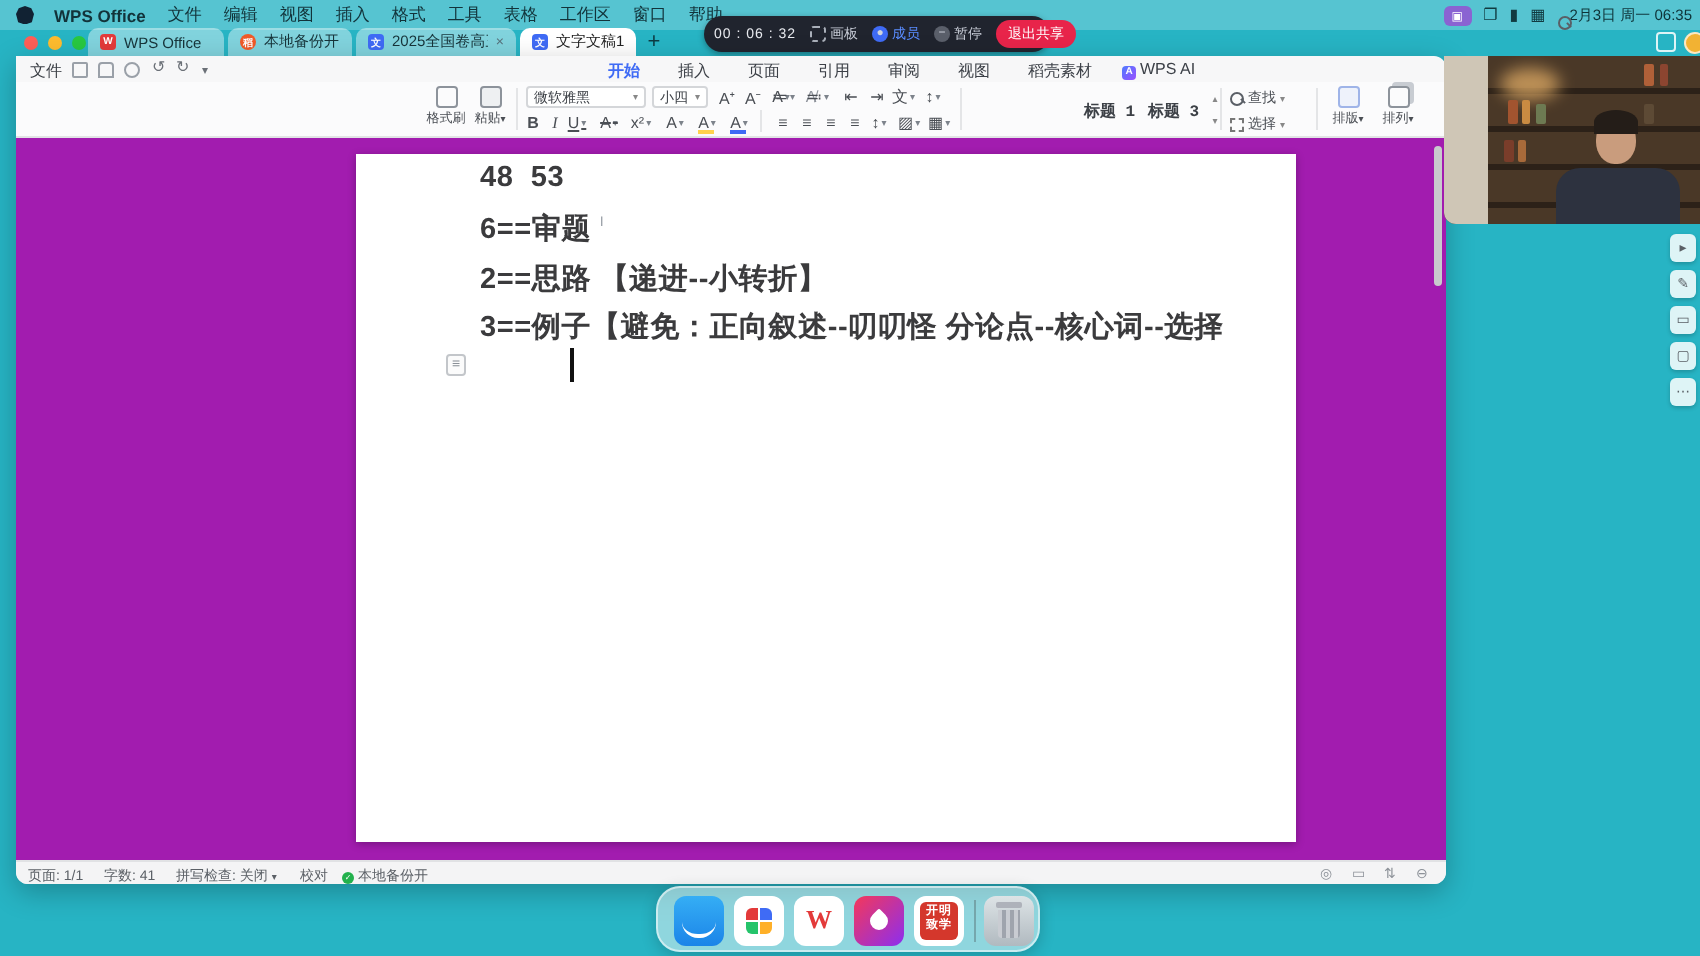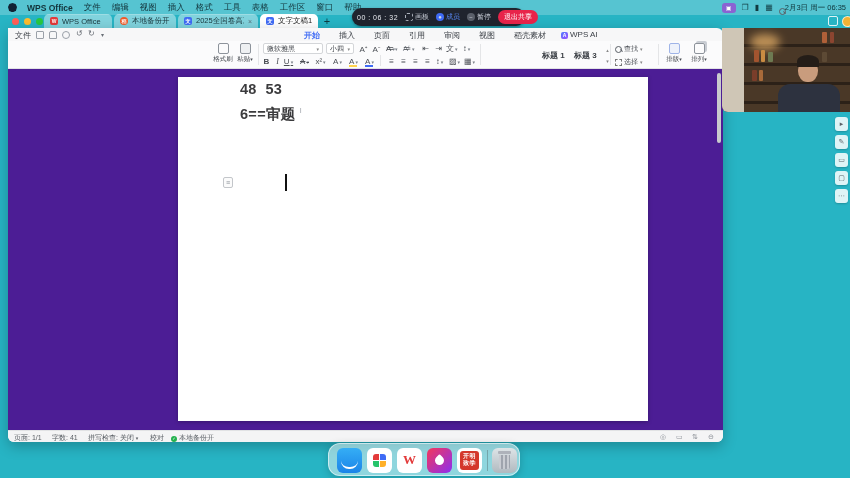--- a/index.html
+++ b/index.html
@@ -66,30 +66,30 @@
   .stack { position:absolute; top:2px; width:20px; text-align:center; font-size:6.5px; color:#4a4e54; }
   .stack .big { width:11px; height:11px; margin:0 auto 1px; border:1px solid #8d939b; border-radius:2px; }
   .fbox { position:absolute; height:11px; border:1px solid #d4d6d9; border-radius:2px; background:#fff;
           font-size:7px; color:#3e4248; display:flex; align-items:center; justify-content:space-between; padding:0 3px; }
   .tool { position:absolute; height:11px; min-width:11px; font-size:8px; color:#4a4e54; display:flex;
           align-items:center; justify-content:center; gap:1px; }
   .tool .dd { font-size:5px; color:#7d838b; }
   .ubar { position:absolute; width:8px; height:2px; bottom:0; }
   .stylebox { position:absolute; border:1px solid #d8dadd; background:#fff; border-radius:2px;
               display:flex; align-items:center; justify-content:center; font-size:7.5px; color:#3c4046; }
-  .stylelbl { position:absolute; font-size:8px; color:#3c4046; font-weight:bold; }
+  .stylelbl { position:absolute; font-size:8px; color:#3c4046; font-weight:bold;font-family:Liberation Mono, monospace; }
   .lens { position:relative; width:7px; height:7px; }
   .lens::before { content:""; position:absolute; left:0; top:0; width:5px; height:5px;
                   border:1px solid #5a5f66; border-radius:50%; }
   .lens::after { content:""; position:absolute; left:4.5px; top:4.5px; width:3px; height:1px;
                  background:#5a5f66; transform:rotate(45deg); }
   .sidegrp { position:absolute; font-size:7px; color:#4a4e54; display:flex; align-items:center; gap:2px; }
 
   
-  .canvas { position:absolute; left:0; top:41px; width:715px; height:361px; background:#4c1d95;padding-left:25px; }
+  .canvas { position:absolute; left:0; top:41px; width:715px; height:361px; background:#a21caf;padding-left:25px; }
   .page { position:absolute; left:170px; top:8px; width:470px; height:344px; background:#fff;
           box-shadow:0 1px 4px rgba(0,0,0,0.28); }
   .docline { position:absolute; left:62px; font-size:14.5px; font-weight:600; color:#3b3b3d;
              white-space:pre; letter-spacing:0.3px; }
   .revmark { font-size:7px; color:#9aa0a8; vertical-align:super; font-weight:400; }
   .caret { position:absolute; left:107px; top:97px; width:1.5px; height:17px; background:#111; }
   .parabtn { position:absolute; left:45px; top:100px; width:10px; height:11px; border:1px solid #c3c6ca;
              border-radius:2px; color:#8a9097; font-size:7px; line-height:10px; text-align:center; background:#fbfbfb; }
   .scrollthumb { position:absolute; right:2px; top:4px; width:4px; height:70px; border-radius:2px; background:#c8cacd; }
 
@@ -314,20 +314,22 @@
       <div class="stack" style="left:681px;">
         <div class="big" style="box-shadow:2px -2px 0 #c8ccd2;"></div>
         <div><span>排列</span><span style="font-size:5px;">▾</span></div>
       </div>
     </div>
 
     <div class="canvas">
       <div class="page">
         <div class="docline" style="top:4px;">48  53</div>
         <div class="docline" style="top:28px;"><span>6==审题</span> <span class="revmark">I</span></div>
+        <div class="docline" style="top:53px;">2==思路 【递进--小转折】</div>
+        <div class="docline" style="top:77px;">3==例子【避免：正向叙述--叨叨怪 分论点--核心词--选择</div>
         <div class="caret"></div>
         <div class="parabtn">≡</div>
       </div>
       <div class="scrollthumb"></div>
     </div>
 
     <div class="statusbar">
       <span class="sb-item" style="left:6px;">页面: 1/1</span>
       <span class="sb-item" style="left:44px;">字数: 41</span>
       <span class="sb-item" style="left:80px;"><span>拼写检查: 关闭</span> <span style="font-size:5px;">▾</span></span>

